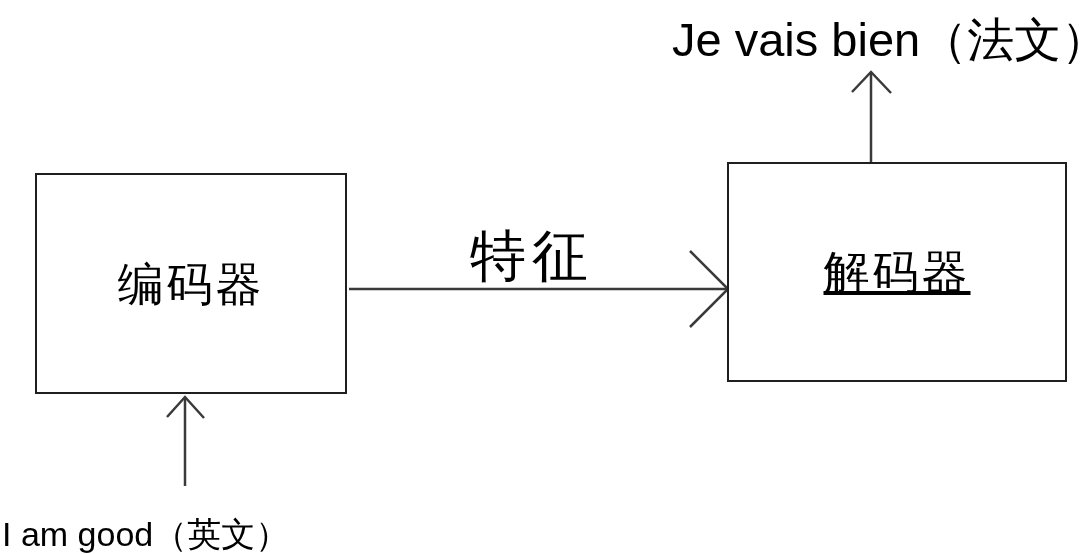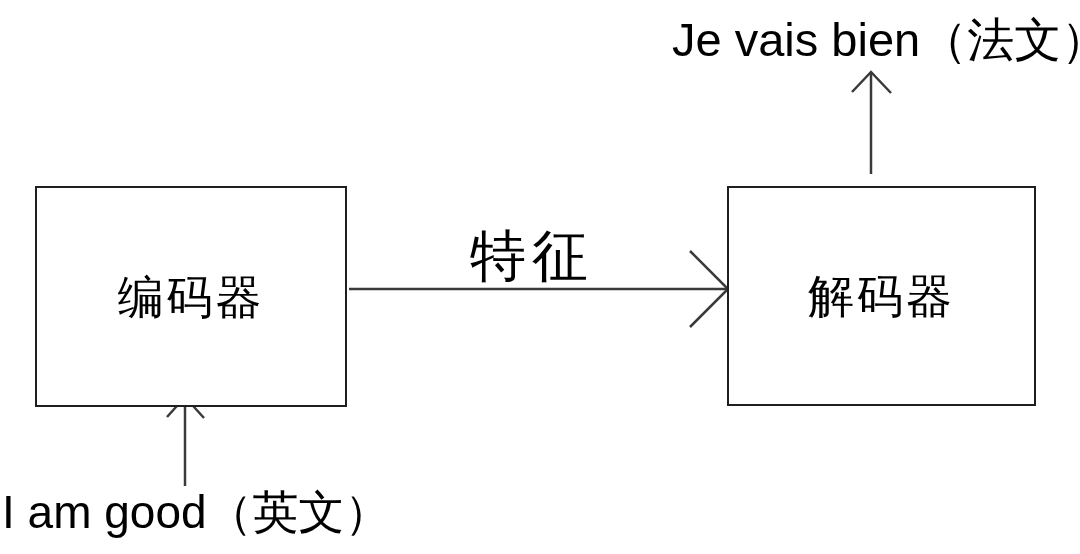--- a/index.html
+++ b/index.html
@@ -20,22 +20,22 @@
     background: var(--bg-color);
   }
   .node-box {
     position: absolute;
     border: 2px solid #1f1f1f;
     background: var(--bg-color);
     display: flex;
     align-items: center;
     justify-content: center;
   }
-  .encoder-box { left: 35px; top: 173px; width: 312px; height: 221px; margin-top: 13px; }
-  .decoder-box { left: 727px; top: 186px; width: 309px; height: 220px; }
+  .encoder-box { left: 35px; top: 173px; width: 312px; height: 221px; }
+  .decoder-box { left: 727px; top: 162px; width: 340px; height: 220px; text-decoration: underline; }
   .node-label {
     font-size: 46px;
     color: var(--text-color);
     letter-spacing: 3px;
     font-weight: 400;
     line-height: 1;
   }
   .arrows-svg {
     position: absolute;
     left: 0; top: 0;
@@ -56,22 +56,22 @@
   .feature-label {
     left: 470px; top: 228px;
     font-size: 56px;
     letter-spacing: 6px;
   }
   .output-label {
     left: 672px; top: 16px;
     font-size: 47px;
   }
   .input-label {
-    left: 2px; top: 489px;
-    font-size: 46px;
+    left: 2px; top: 517px;
+    font-size: 34px;
     text-align: right;
   }
 </style>
 </head>
 <body>
 
 <div class="canvas">
 
   <svg class="arrows-svg" viewBox="0 0 1080 554">
 

